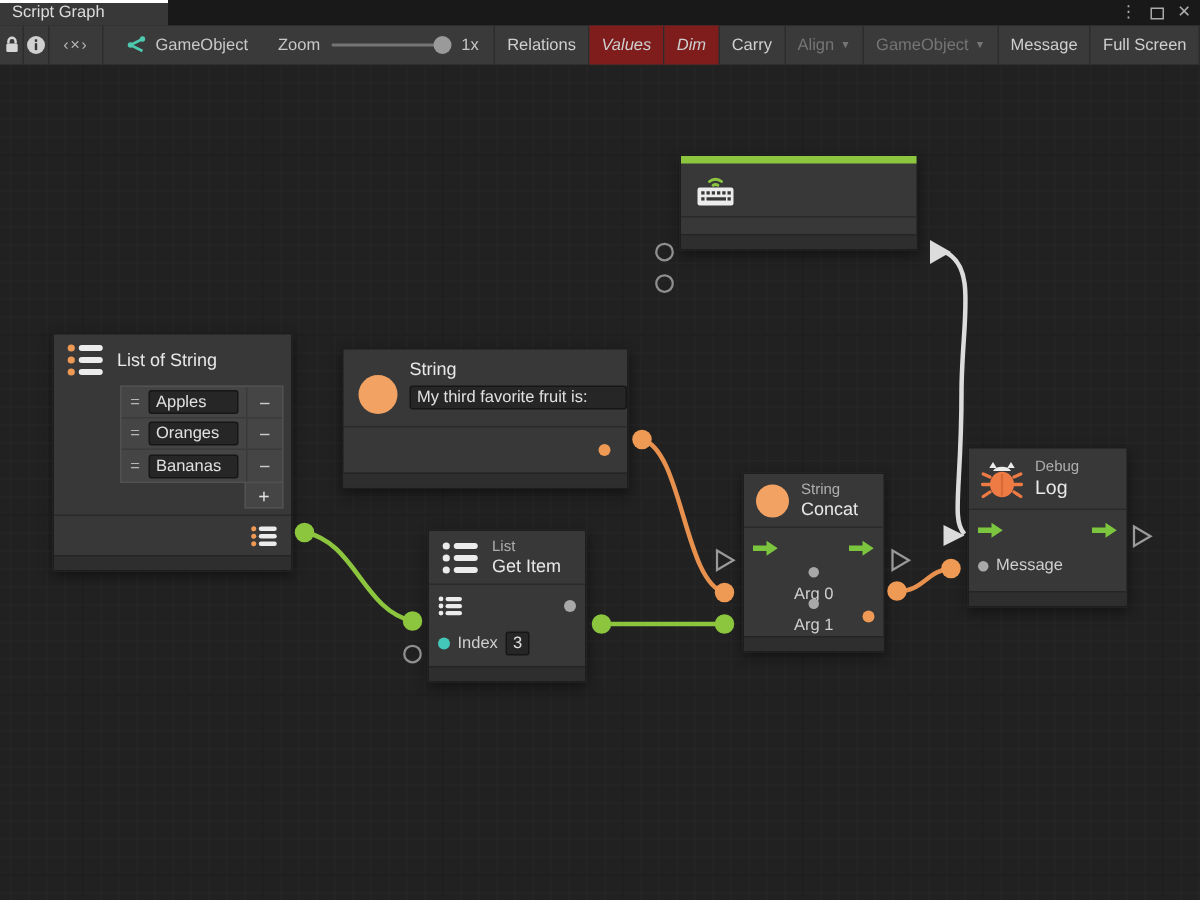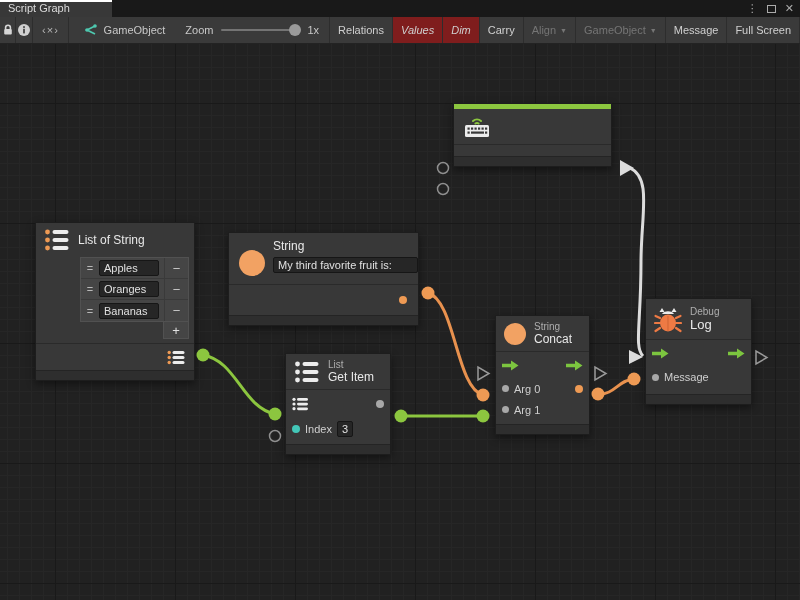--- a/index.html
+++ b/index.html
@@ -84,21 +84,21 @@
   .str-body { height:30px; display:flex; align-items:center; justify-content:flex-end; padding-right:11px; }
 
   
   .gi-node { left:285px; top:353px; width:106px; }
   .gi-row1 { height:27px; }
   .gi-row2 { height:23px; margin-bottom:4px; }
 
   
   .cc-node { left:495px; top:315px; width:95px; }
   .cc-row1 { height:26px; }
-  .cc-arg { height:21px; }
+  .cc-arg { height:21px;flex-direction:column; }
   .cc-pad { height:4px; }
 
   
   .log-node { left:645px; top:298px; width:107px; }
   .log-row1 { height:26px; }
   .log-row2 { height:22px; margin-bottom:6px; }
 
   svg { display:block; }
 </style>
 </head>

